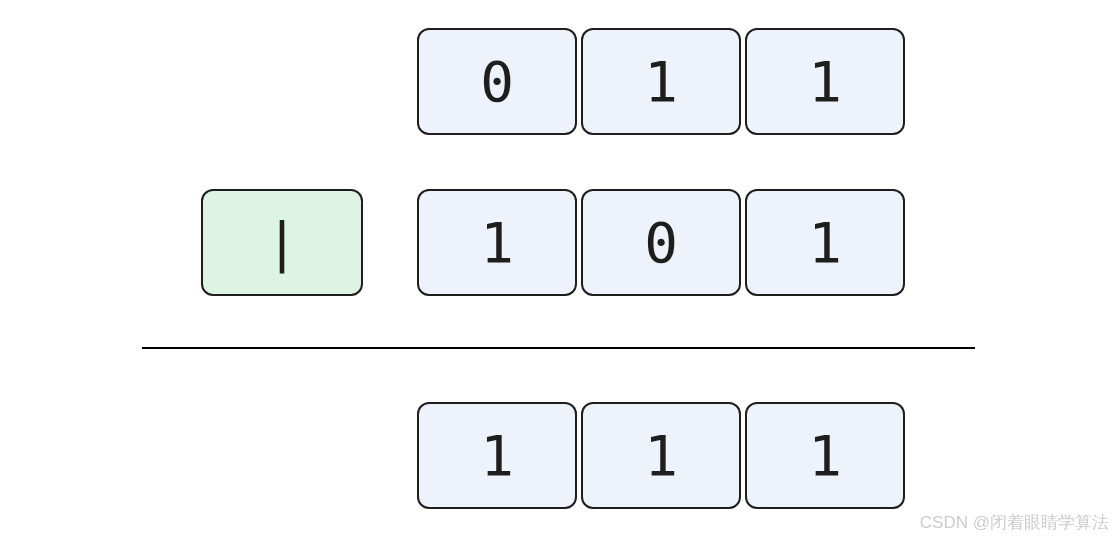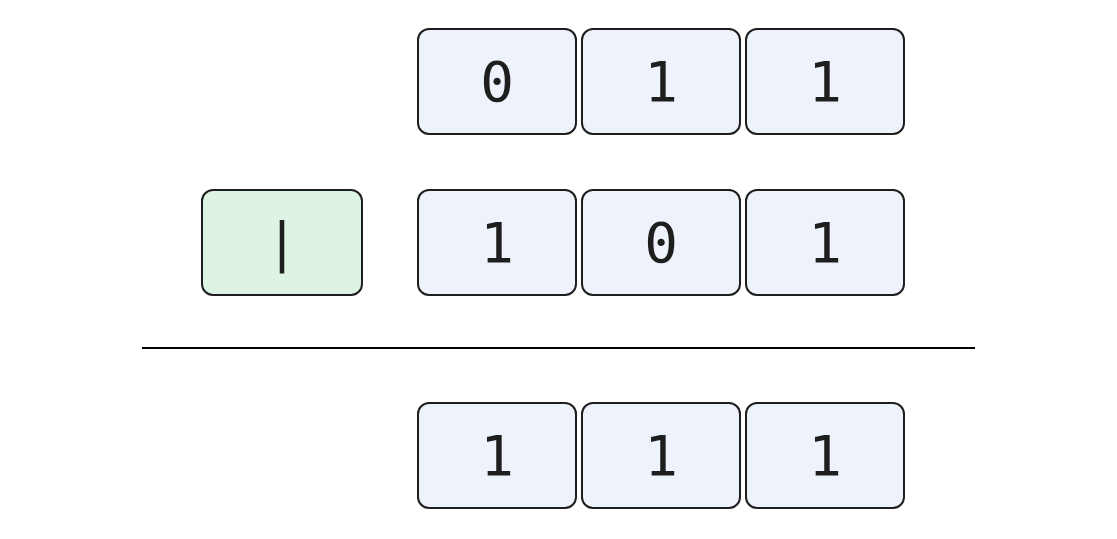--- a/index.html
+++ b/index.html
@@ -95,14 +95,15 @@
   <div class="cell c1 rc">
     <span>1</span>
   </div>
   <div class="cell c2 rc">
     <span>1</span>
   </div>
   <div class="cell c3 rc">
     <span>1</span>
   </div>
 
+  <div class="watermark">CSDN @闭着眼睛学算法</div>
 
 </div>
 
 </body></html>

